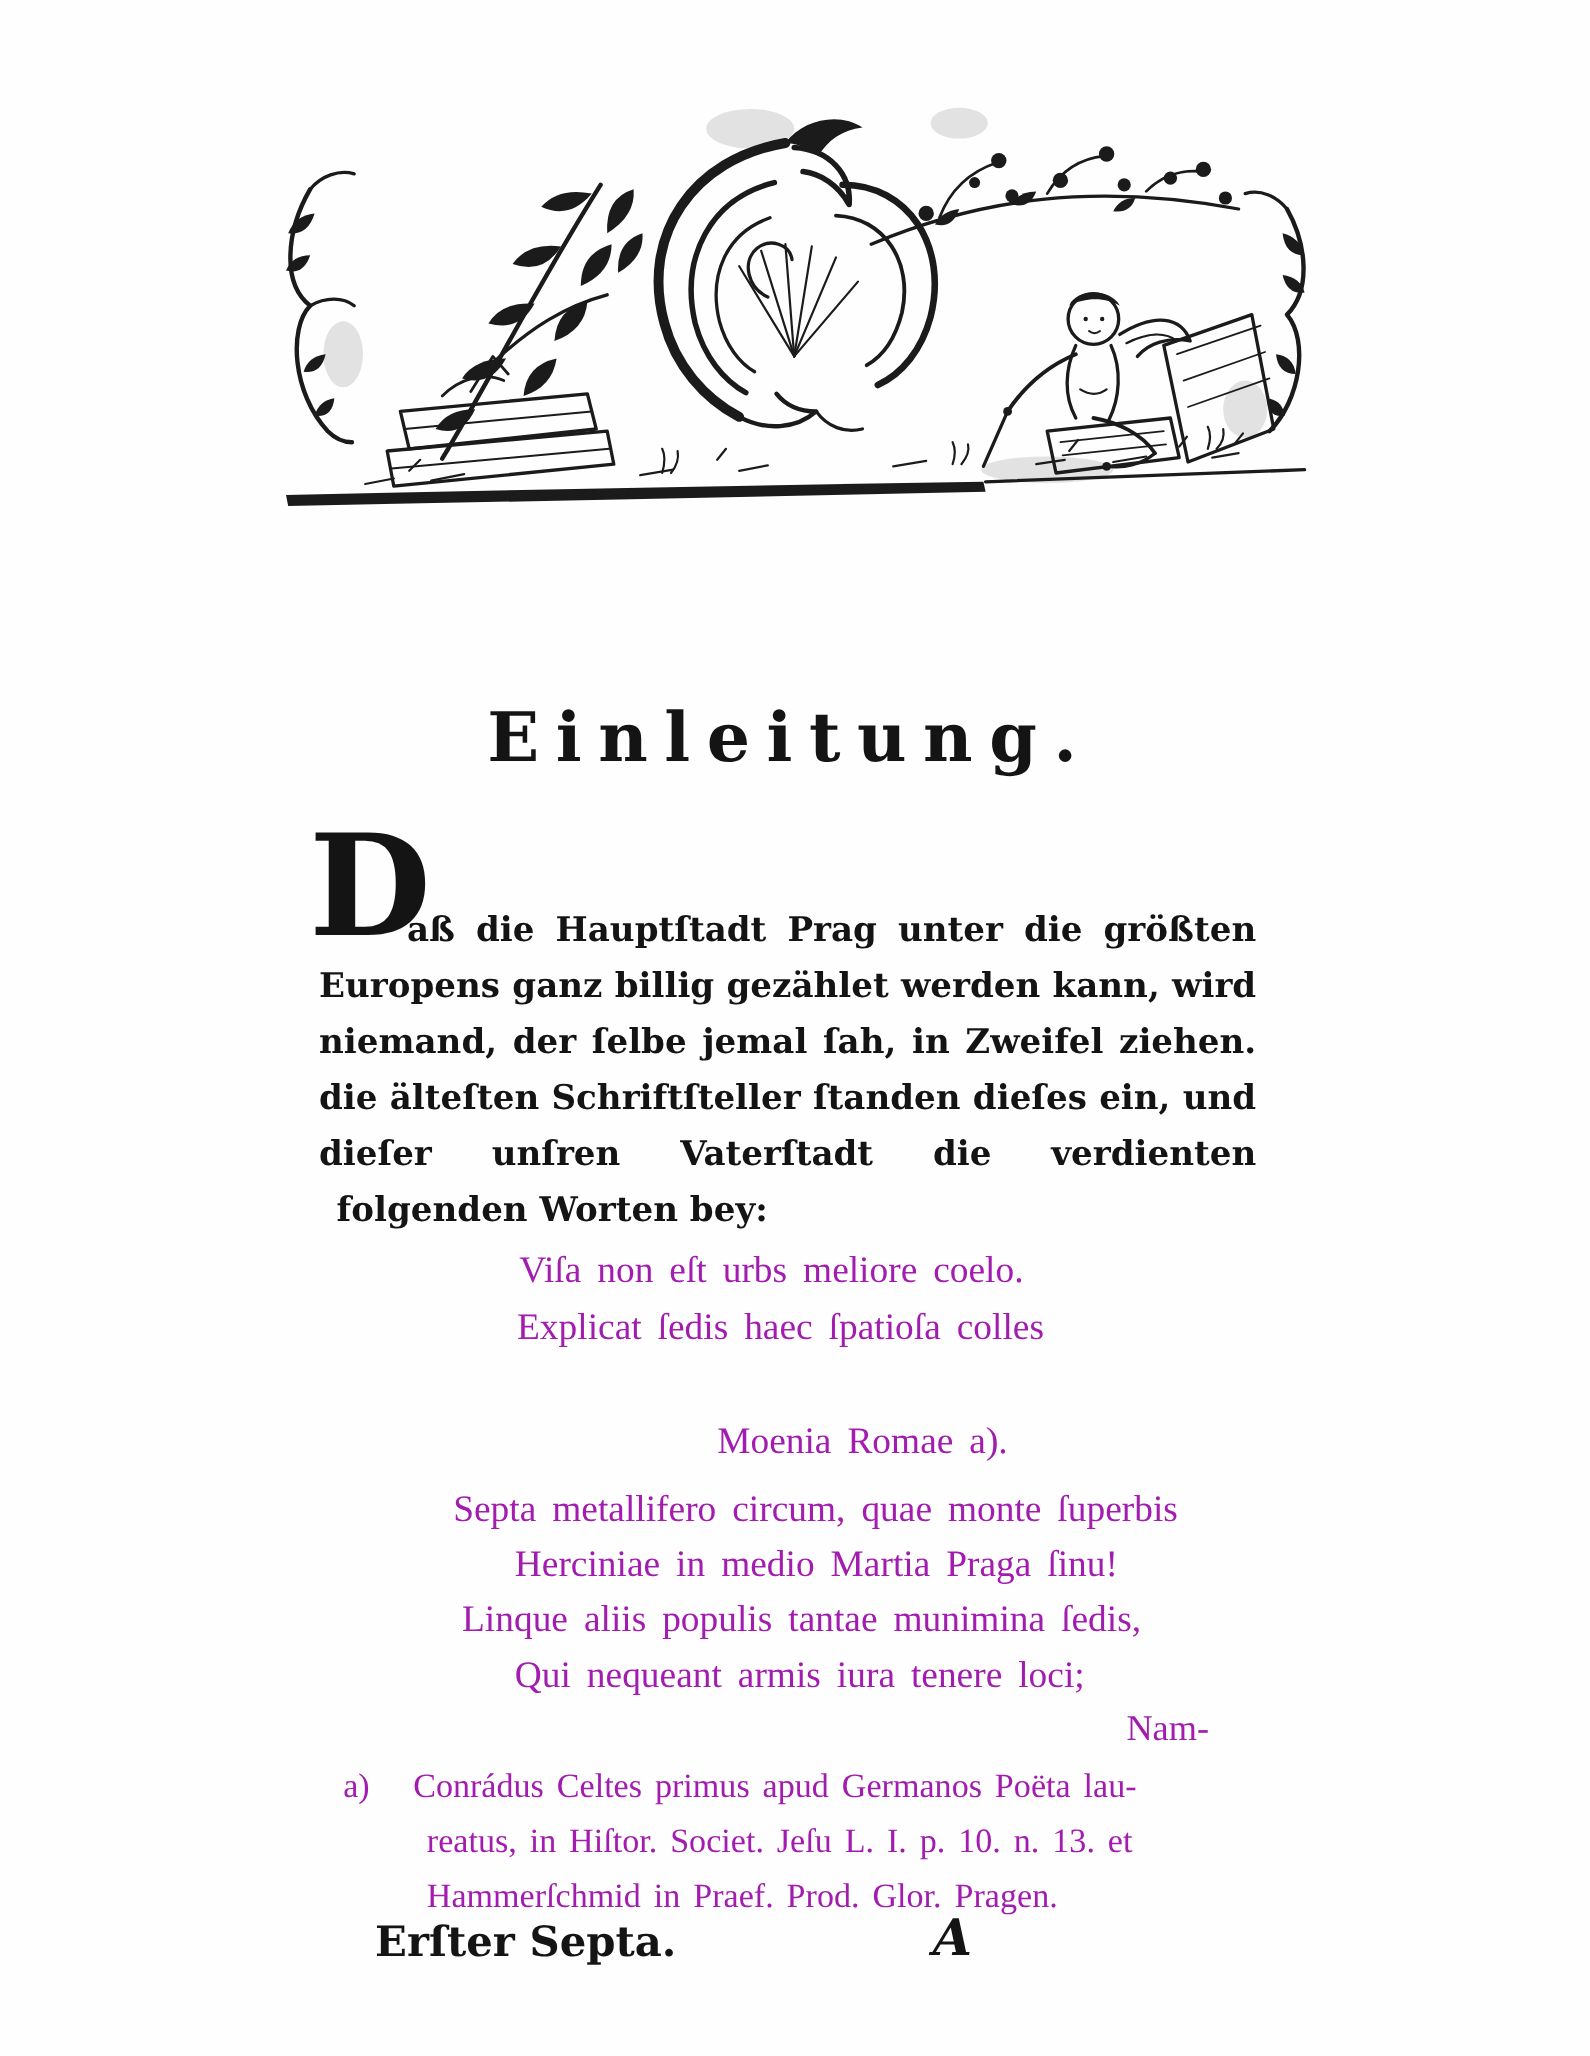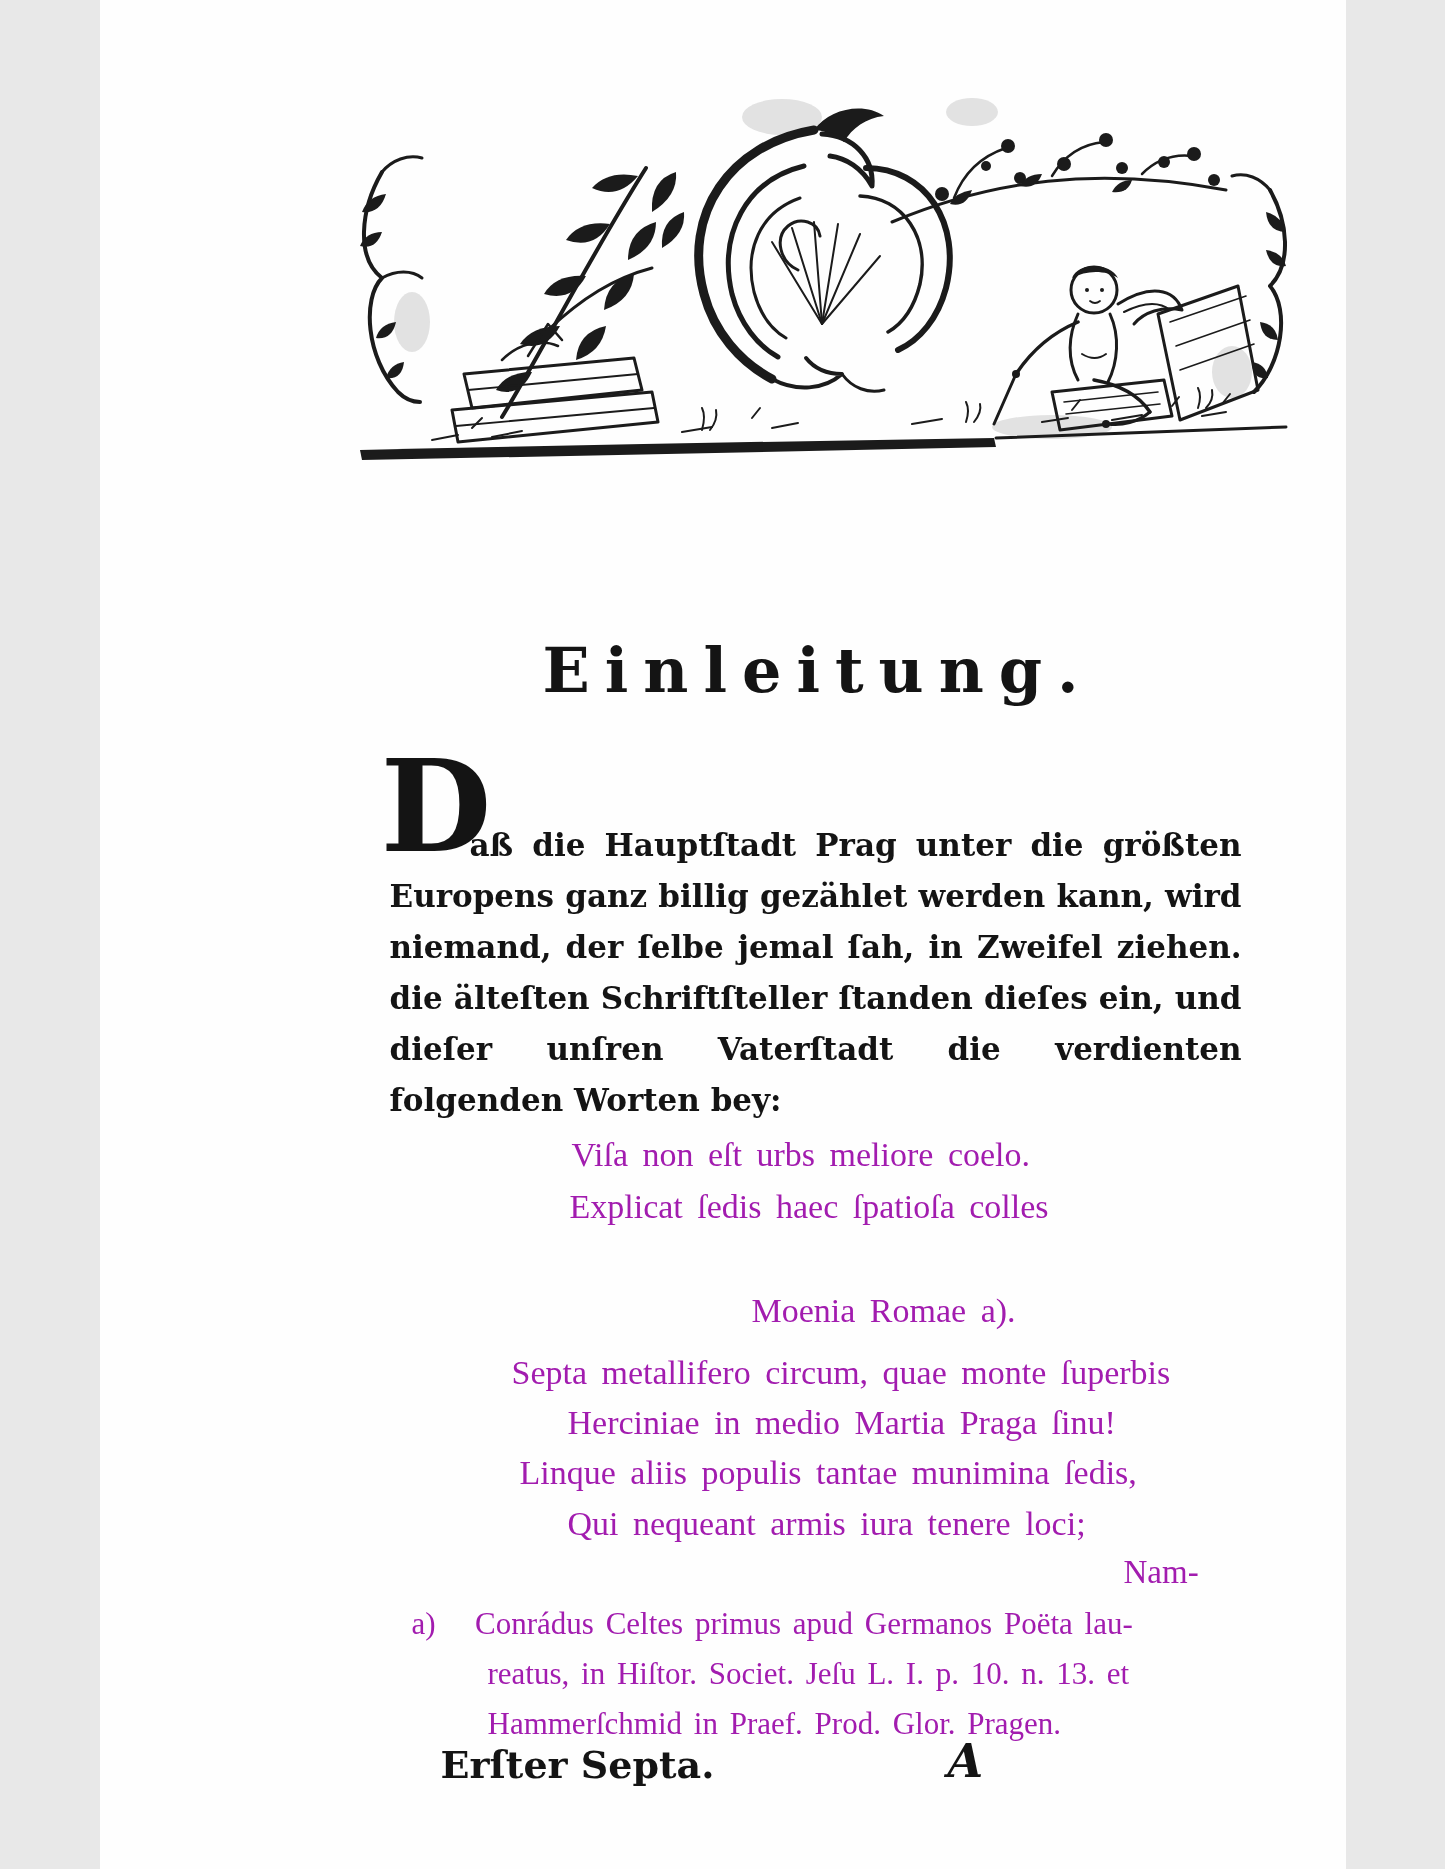--- a/index.html
+++ b/index.html
@@ -1,18 +1,18 @@
 <!DOCTYPE html>
 <html><head>
 <meta charset="utf-8">
 <style>
   html,body{margin:0;padding:0;background:#e8e8e8;}
   .page{
     position:relative;
-    width:1246px;height:1869px;
+    width:1445px;height:1869px;
     margin:0 auto;
     background:#fefefe;
     color:#161616;
     overflow:hidden;
   }
   
   .fraktur{
     font-family:"DejaVu Serif","Liberation Serif",serif;
     font-weight:bold;
     color:#141414;
@@ -39,21 +39,21 @@
   }
   .para .line{
     height:51px;line-height:51px;
     font-size:31px;
     text-align:justify;
     text-align-last:justify;
     overflow:hidden;
     white-space:nowrap0;
   }
   .para .line.first{padding-left:80px;}
-  .para .line.last{text-align:left;text-align-last:left;}
+  .para .line.last{text-align:left;text-align-last:left;margin-left:16px;}
   .verse{
     font-size:34px;line-height:1;
     word-spacing:6px;
     white-space:nowrap;
   }
   .catchword{
     font-size:33px;white-space:nowrap;
   }
   .footnote{
     font-size:31px;line-height:1;

